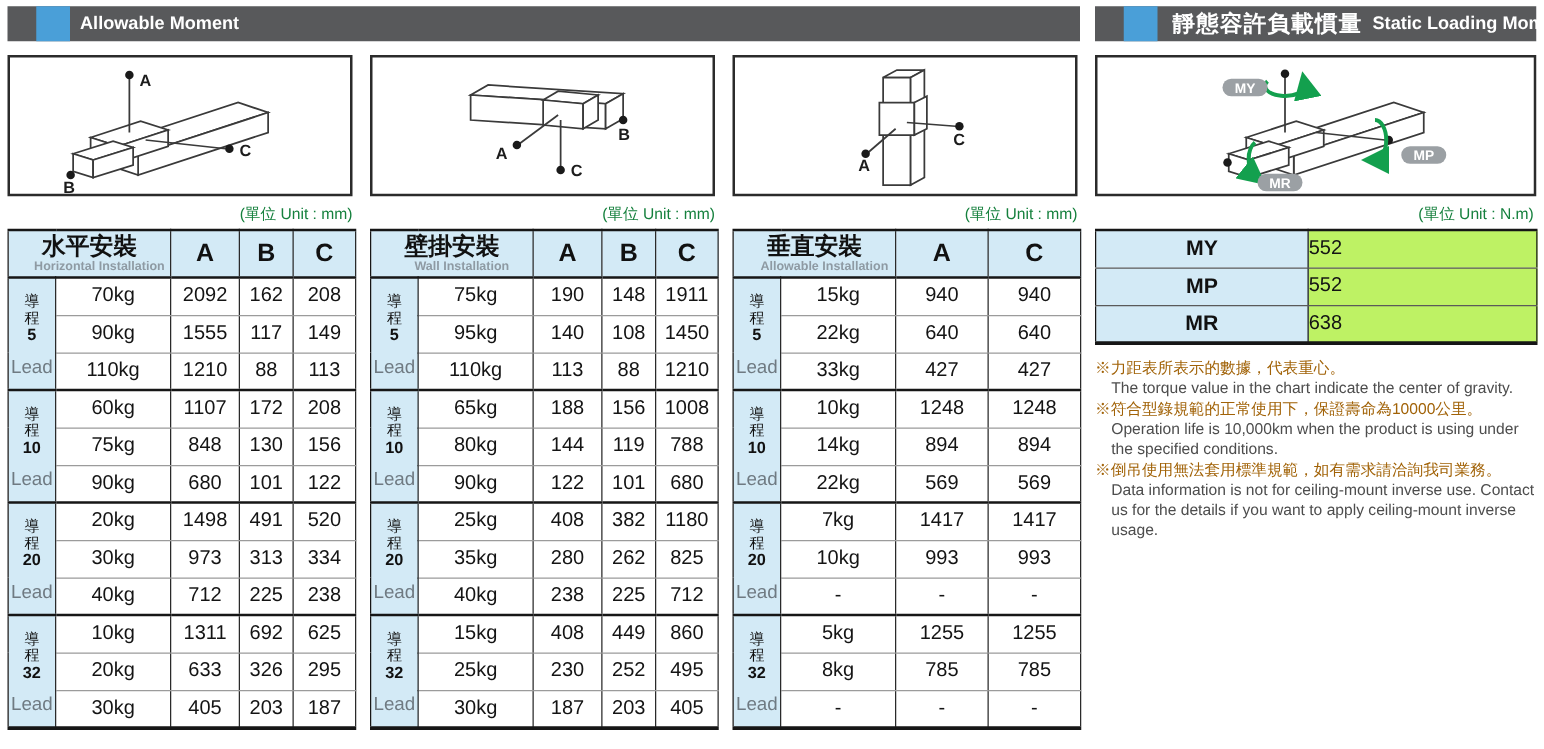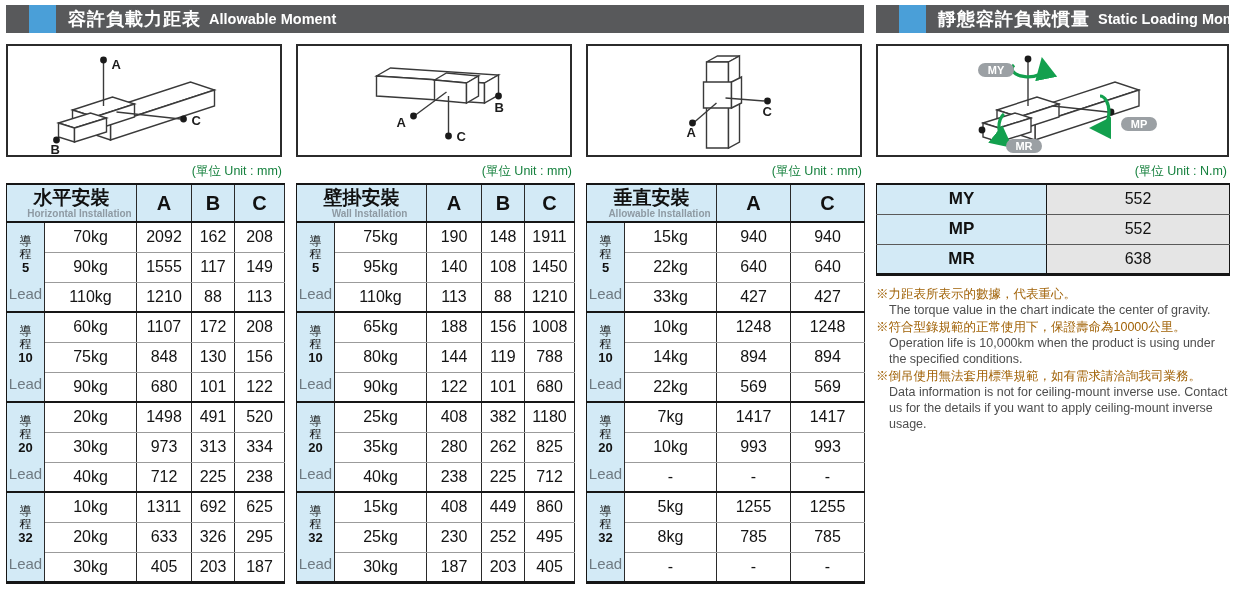--- a/index.html
+++ b/index.html
@@ -39,21 +39,21 @@
   .lead-cell .lz { font-size:12px; line-height:13px; color:#111; font-weight:normal; }
   .lead-cell .ln { font-size:13px; line-height:14px; color:#111; font-weight:bold; }
   .lead-cell .le { font-size:15px; line-height:11px; color:#6F7A82; font-weight:normal;margin-top:13px; }
 
   table.static-table { width:100%; border-collapse:collapse; table-layout:fixed;
     border-top:2px solid #161616; border-bottom:3px solid #161616;
     border-left:1px solid #161616; border-right:1px solid #161616; }
   .static-table tr { height:30px; }
   .static-table th { background:#D3EAF6; font-size:17px; font-weight:bold; color:#111; text-align:center;
     border-right:1px solid #161616; border-bottom:1px solid #5a5a5a; }
-  .static-table td { background:#e5e5e5; font-size:16px; color:#141414; text-align:center; border-bottom:1px solid #5a5a5a; }
+  .static-table td { background:#bef264; font-size:16px; color:#141414; text-align:left; border-bottom:1px solid #5a5a5a; }
 
   .notes { margin-top:10px; width:353px; }
   .note { margin-bottom:1px; }
   .note-zh { color:#a16207; font-size:12.5px; line-height:16px; }
   .note-en { color:#4D4D4D; font-size:12.5px; line-height:16px; margin-left:13px; }
 
   .dline { stroke:#3a3a3a; stroke-width:1.4; fill:none; }
   .dface { stroke:#3a3a3a; stroke-width:1.4; fill:#ffffff; }
   .ddot  { fill:#1a1a1a; }
   .dlabel{ font-family:"Liberation Sans", sans-serif; font-size:13px; font-weight:bold; fill:#1c1c1c; }
@@ -62,21 +62,20 @@
   .badge-text { font-family:"Liberation Sans", sans-serif; font-size:11px; font-weight:bold; fill:#ffffff; text-anchor:middle; }
 </style>
 </head>
 <body>
 
 <div class="page">
 
   <div class="header-row">
     <div class="section-bar left">
       <span class="accent-square"></span>
-      <span class="bar-zh">容許負載力距表</span>
       <span class="bar-en">Allowable Moment</span>
     </div>
     <div class="section-bar right">
       <span class="accent-square"></span>
       <span class="bar-zh">靜態容許負載慣量</span>
       <span class="bar-en">Static Loading Moment</span>
     </div>
   </div>
 
   <div class="content-row">

